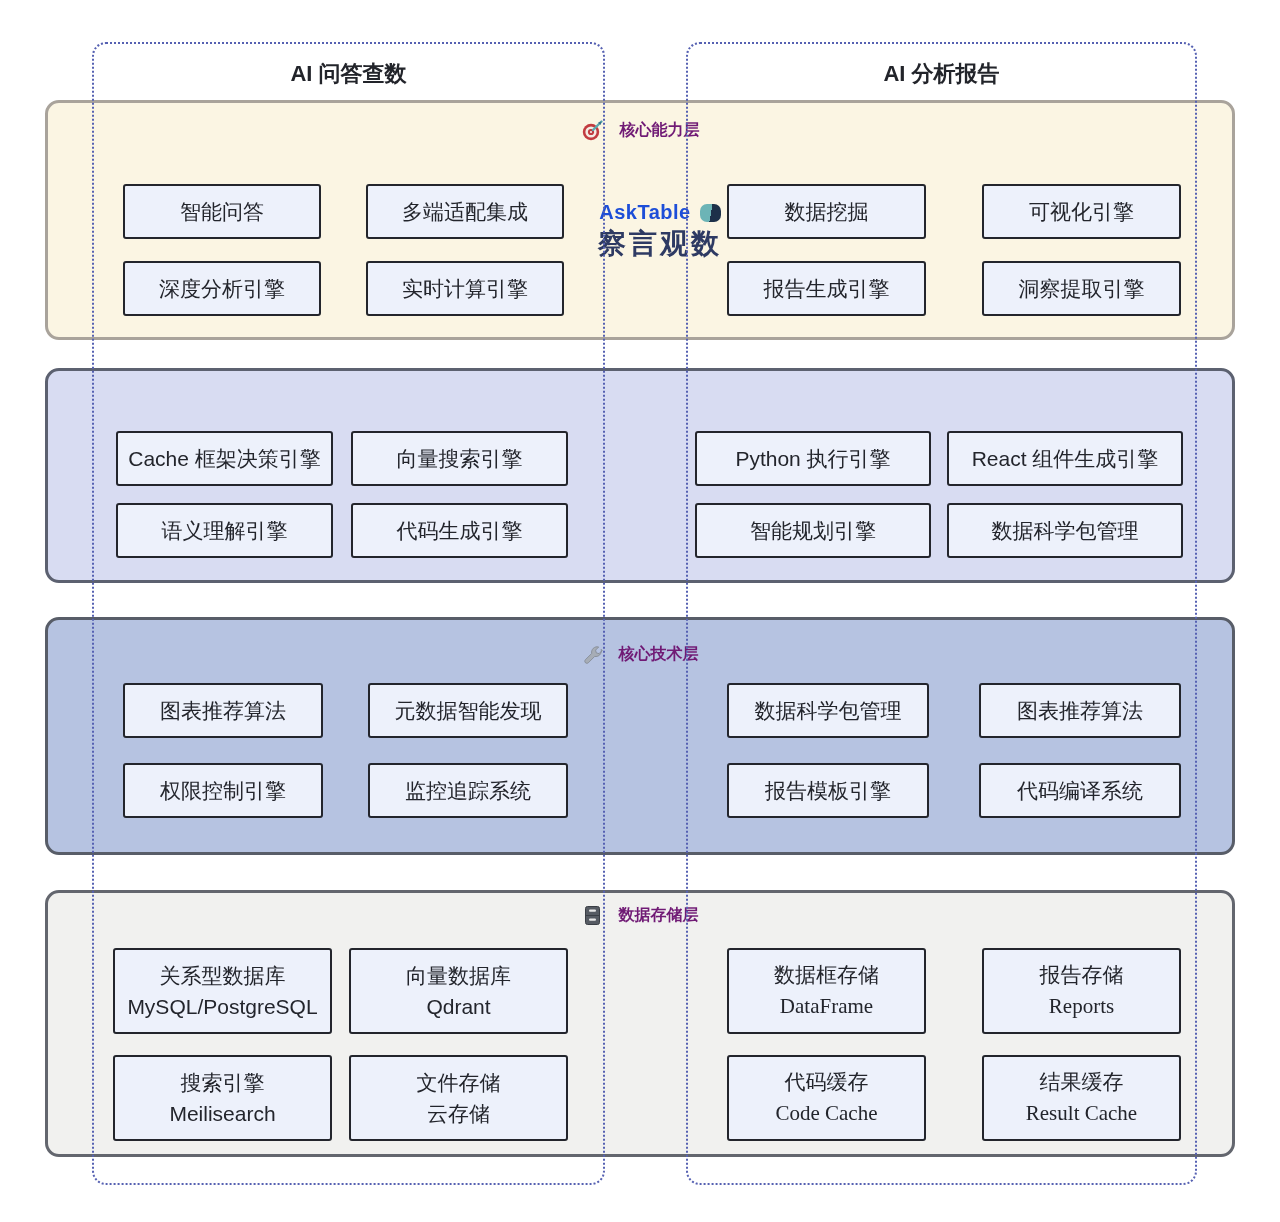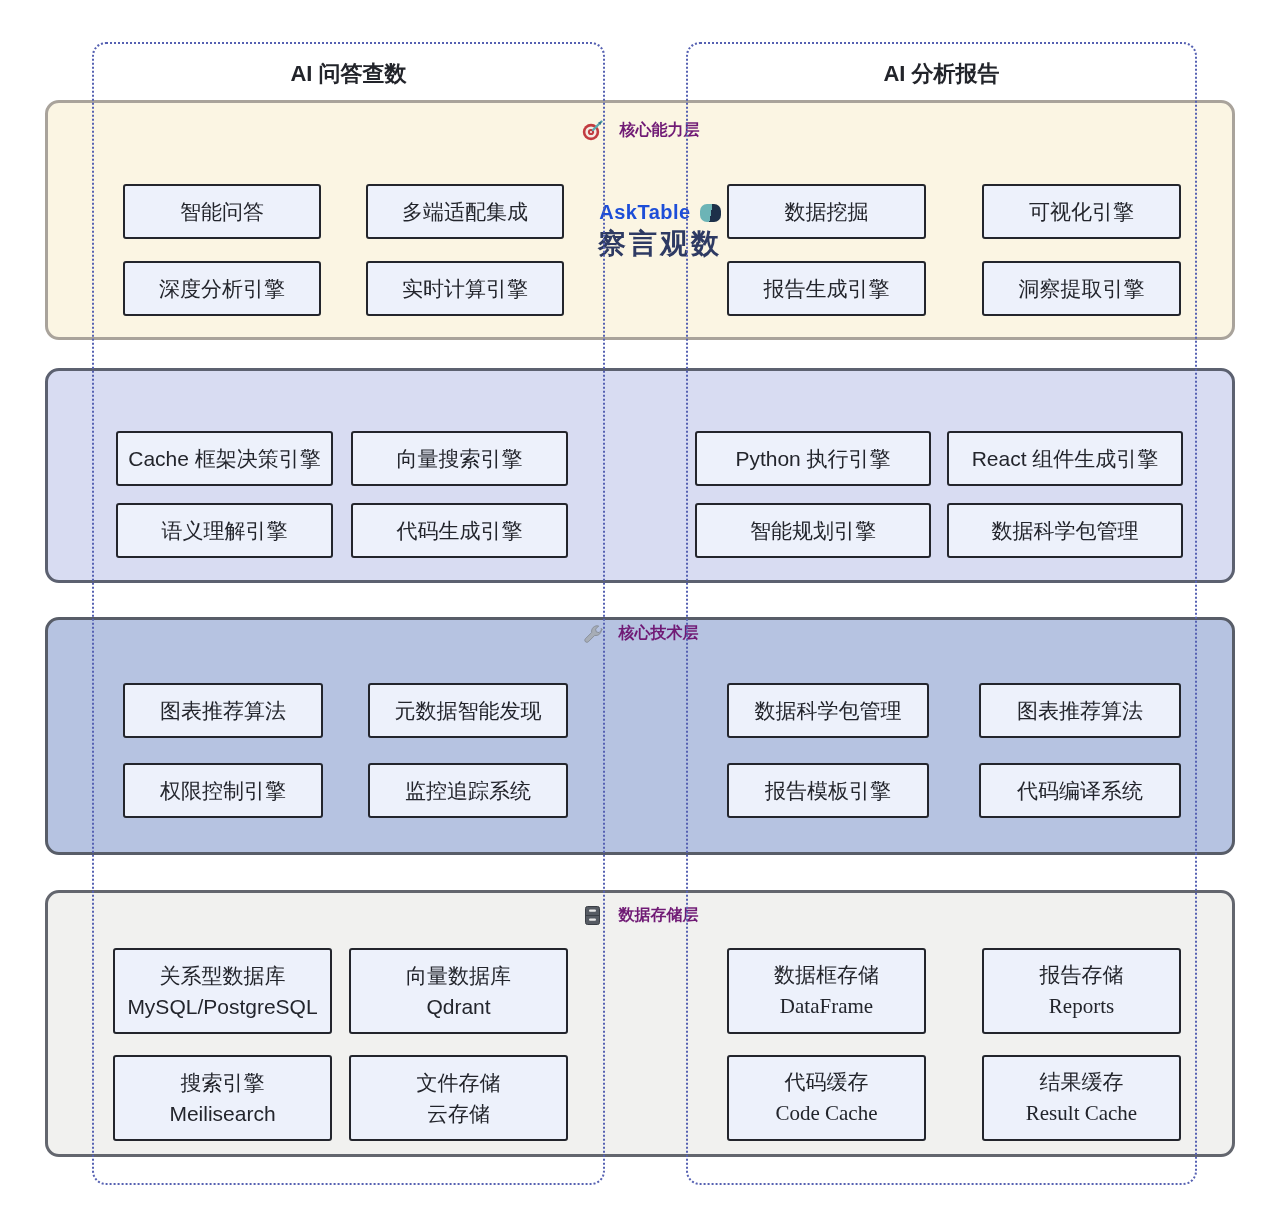--- a/index.html
+++ b/index.html
@@ -129,21 +129,21 @@
       <div class="box">
           <span>智能规划引擎</span>
         </div>
       <div class="box">
           <span>数据科学包管理</span>
         </div>
     </div>
   </div>
 
   <div class="layer p3">
-    <div class="layer-title" style="top:3px;">
+    <div class="layer-title" style="top:24px;">
       <svg width="21" height="21" viewBox="0 0 21 21">
         <path fill="#a7adb6" stroke="#80868f" stroke-width="0.8" d="M19.2 5.4c.5 1.9 0 4-1.5 5.5-1.3 1.3-3.2 1.9-5 1.5l-6.3 6.3c-.8.8-2.2.8-3 0-.8-.8-.8-2.2 0-3l6.3-6.3c-.4-1.8.2-3.7 1.5-5C12.7 3 14.8 2.4 16.7 3l-3.1 3.1.7 2.8 2.8.7 3.1-3.2z"></path>
       </svg>
       <span>核心技术层</span>
     </div>
     <div class="grp" style="left:75px;top:63px;width:445px;column-gap:45px;row-gap:25px;grid-auto-rows:55px;">
       <div class="box">
           <span>图表推荐算法</span>
         </div>
       <div class="box">

